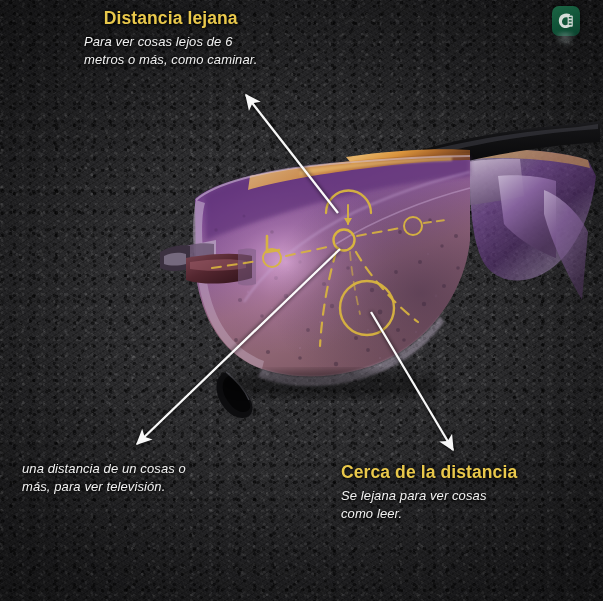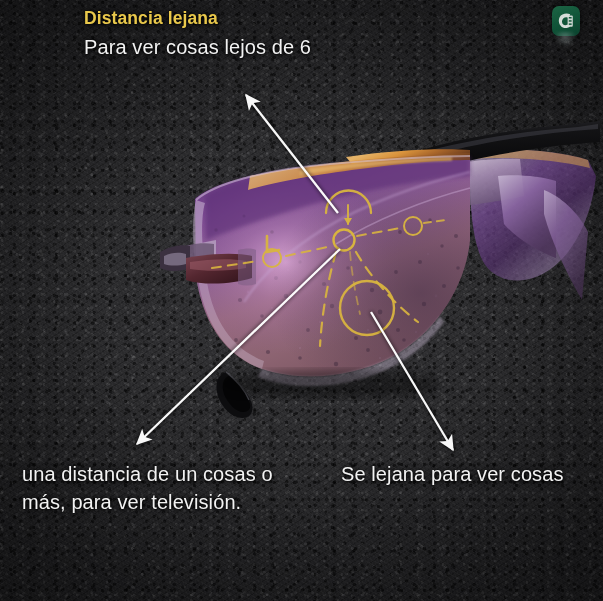--- a/index.html
+++ b/index.html
@@ -72,25 +72,27 @@
     text-shadow:0 1px 3px rgba(0,0,0,.95), 0 0 6px rgba(0,0,0,.8);
     line-height:1.42;
   }
   .txt .hd{
     color:#e9c84b;
     font-weight:bold;
     font-size:17.5px;
     letter-spacing:.1px;
     margin-bottom:2px;
     text-shadow:0 1px 3px rgba(0,0,0,.95), 0 0 6px rgba(0,0,0,.85);
+    text-align:center;
   }
   .txt .ln{
-    font-size:20px;
+    font-size:13px;
     letter-spacing:.1px;
     white-space:nowrap;
+    font-style:italic;
   }
 
   #txt-far   { left:84px;  top:6px;   }
   #txt-prog  { left:22px;  top:460px; }
   #txt-near  { left:341px; top:460px; }
 
   
   #watermark{
     position:absolute;left:552px;top:6px;width:28px;height:30px;
     opacity:.92;
@@ -381,29 +383,32 @@
 
       <line x1="340" y1="249" x2="137" y2="444"></line>
 
       <line x1="371" y1="312" x2="453" y2="450"></line>
     </g>
   </svg>
 
   <div class="txt" id="txt-far">
     <div class="hd">Distancia lejana</div>
     <div class="ln">Para ver cosas lejos de 6</div>
+    <div class="ln">metros o más, como caminar.</div>
   </div>
 
   <div class="txt" id="txt-prog">
     <div class="ln">una distancia de un cosas o</div>
     <div class="ln">más, para ver televisión.</div>
   </div>
 
   <div class="txt" id="txt-near">
+    <div class="hd">Cerca de la distancia</div>
     <div class="ln">Se lejana para ver cosas</div>
+    <div class="ln">como leer.</div>
   </div>
 
   <div id="watermark">
     <div class="shield">
       <svg class="glyph" viewBox="0 0 20 20">
         <path d="M14.2 3.2 C10.6 1.6 5.4 2.6 3.6 6.2 C1.8 9.8 3.2 14.6 6.8 16.4
                  C9.2 17.6 12.2 17.2 14 15.6 L11.4 13.4 C10.2 14.4 8.4 14.4 7.2 13.4
                  C5.6 12 5.6 9 7.2 7.4 C8.6 6 11 5.8 12.6 6.8 Z" fill="#f2f5f3" opacity=".95"></path>
         <rect x="11.6" y="4.4" width="5.2" height="11.4" rx="1" fill="#eef2f0" opacity=".92"></rect>
         <rect x="12.8" y="6.0" width="2.8" height="1.5" fill="#14603f"></rect>

